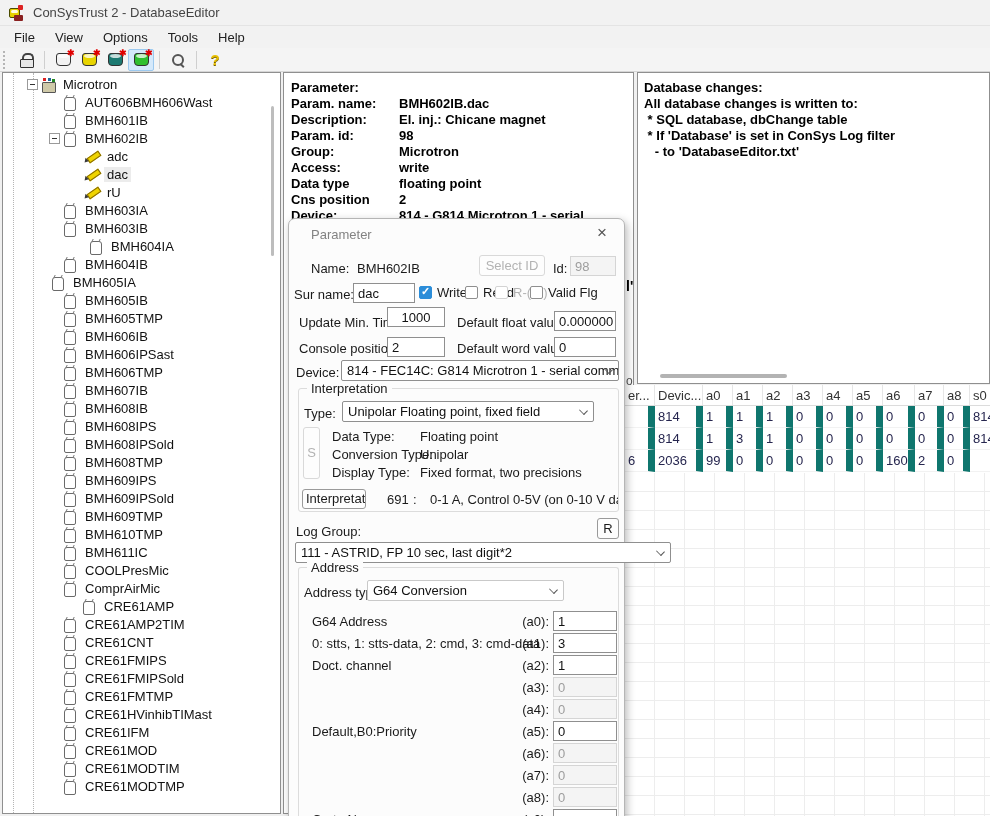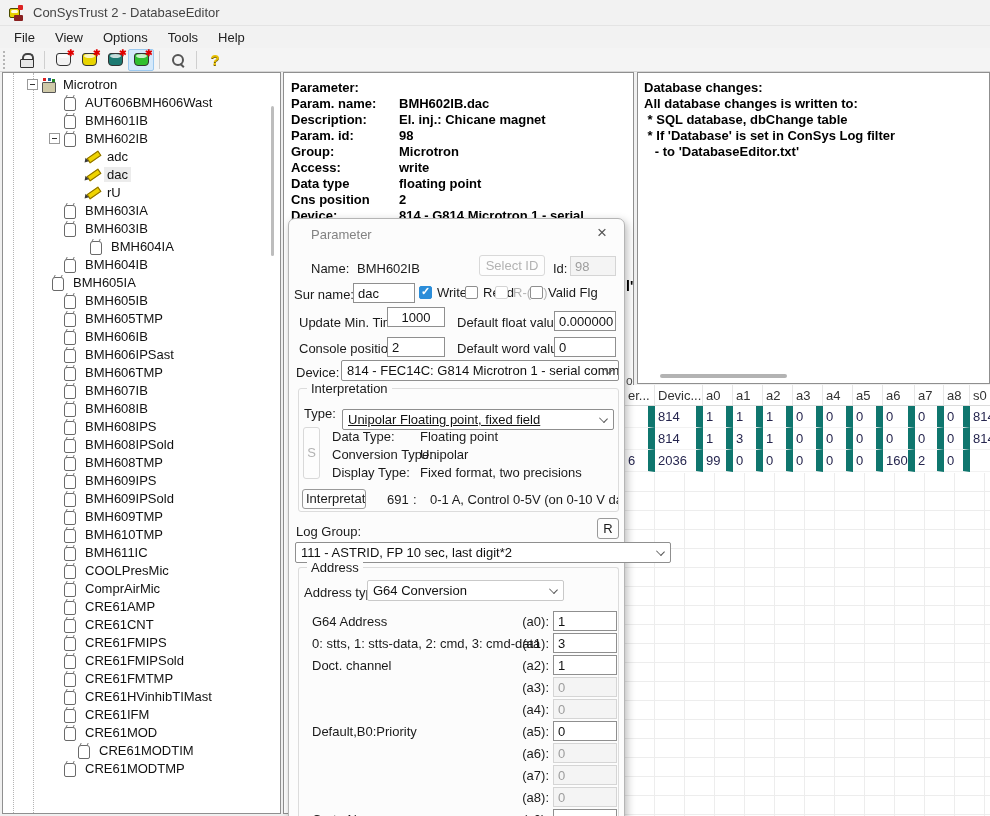--- a/index.html
+++ b/index.html
@@ -305,28 +305,33 @@
         <div class="trow" style="padding-left: 46px;">
           <span class="texp"></span>
           <span class="t-ico ico-doc"></span>
           <span class="t-label">COOLPresMic</span>
         </div>
         <div class="trow" style="padding-left: 46px;">
           <span class="texp"></span>
           <span class="t-ico ico-doc"></span>
           <span class="t-label">ComprAirMic</span>
         </div>
-        <div class="trow" style="padding-left: 46px;">
+        <div class="trow" style="padding-left: 65px;">
           <span class="texp"></span>
           <span class="t-ico ico-doc"></span>
           <span class="t-label">CRE61AMP</span>
         </div>
         <div class="trow" style="padding-left: 46px;">
           <span class="texp"></span>
           <span class="t-ico ico-doc"></span>
+          <span class="t-label">CRE61AMP2TIM</span>
+        </div>
+        <div class="trow" style="padding-left: 46px;">
+          <span class="texp"></span>
+          <span class="t-ico ico-doc"></span>
           <span class="t-label">CRE61CNT</span>
         </div>
         <div class="trow" style="padding-left: 46px;">
           <span class="texp"></span>
           <span class="t-ico ico-doc"></span>
           <span class="t-label">CRE61FMIPS</span>
         </div>
         <div class="trow" style="padding-left: 46px;">
           <span class="texp"></span>
           <span class="t-ico ico-doc"></span>
@@ -345,21 +350,21 @@
         <div class="trow" style="padding-left: 46px;">
           <span class="texp"></span>
           <span class="t-ico ico-doc"></span>
           <span class="t-label">CRE61IFM</span>
         </div>
         <div class="trow" style="padding-left: 46px;">
           <span class="texp"></span>
           <span class="t-ico ico-doc"></span>
           <span class="t-label">CRE61MOD</span>
         </div>
-        <div class="trow" style="padding-left: 46px; margin-left: 14px;">
+        <div class="trow" style="padding-left: 46px;">
           <span class="texp"></span>
           <span class="t-ico ico-doc"></span>
           <span class="t-label">CRE61MODTIM</span>
         </div>
         <div class="trow" style="padding-left: 46px;">
           <span class="texp"></span>
           <span class="t-ico ico-doc"></span>
           <span class="t-label">CRE61MODTMP</span>
         </div>
         <div class="trow" style="padding-left: 46px;">
@@ -503,21 +508,21 @@
     <div class="lbl" style="left:168px;top:122px;">Default word value:</div>
     <div class="inp" style="left:265px;top:118px;width:62px;">0</div>
 
     <div class="lbl" style="left:7px;top:146px;">Device:</div>
     <div class="sel-box" style="left:52px;top:141px;width:278px;"><span>814 - FEC14C: G814 Microtron 1 - serial communicati</span><span class="chev"></span></div>
 
     
     <div class="gbox" style="left:9px;top:169px;width:321px;height:124px;">
       <div class="glabel">Interpretation</div>
       <div class="lbl" style="left:5px;top:17px;">Type:</div>
-      <div class="sel-box" style="left:43px;top:20px;width:272px;text-decoration:underline;"><span>Unipolar Floating point, fixed field</span><span class="chev"></span></div>
+      <div class="sel-box" style="left:43px;top:12px;width:252px;"><span>Unipolar Floating point, fixed field</span><span class="chev"></span></div>
       <div class="btn dis" style="left:4px;top:38px;width:17px;height:52px;line-height:50px;">S</div>
       <span><div class="lbl" style="left: 33px; top: 40px;">Data Type:</div><div class="lbl" style="left: 121px; top: 40px;">Floating point</div><div class="lbl" style="left: 33px; top: 58px;">Conversion Type:</div><div class="lbl" style="left: 121px; top: 58px;">Unipolar</div><div class="lbl" style="left: 33px; top: 76px;">Display Type:</div><div class="lbl" style="left: 121px; top: 76px;">Fixed format, two precisions</div></span>
       <div class="btn" style="left:3px;top:100px;width:64px;height:20px;line-height:18px;text-align:left;padding-left:3px;">Interpretation</div>
       <div class="lbl" style="left:88px;top:103px;">691</div>
       <div class="lbl" style="left:114px;top:103px;">:</div>
       <div class="lbl" style="left:131px;top:103px;max-width:188px;overflow:hidden;">0-1 A, Control 0-5V (on 0-10 V dac), L</div>
     </div>
 
     <div class="lbl" style="left:7px;top:305px;">Log Group:</div>
     <div class="btn" style="left:308px;top:299px;width:22px;height:21px;line-height:19px;">R</div>

